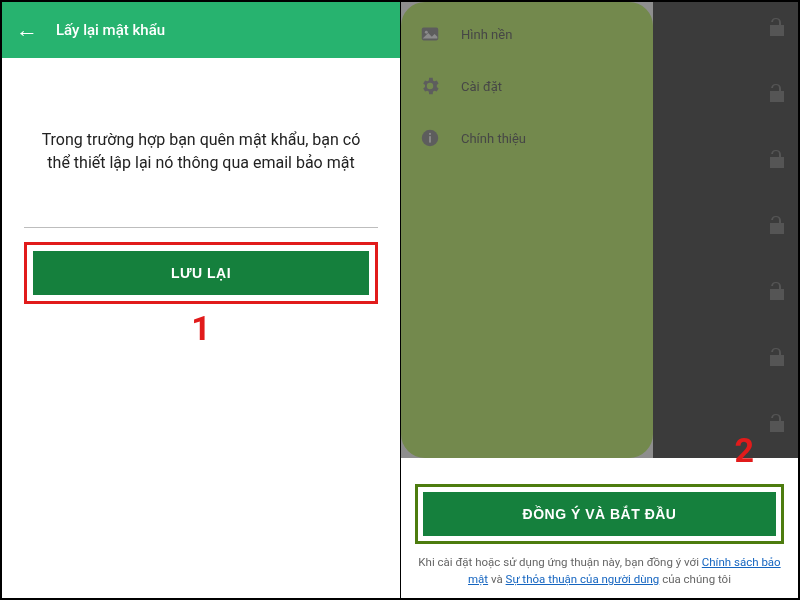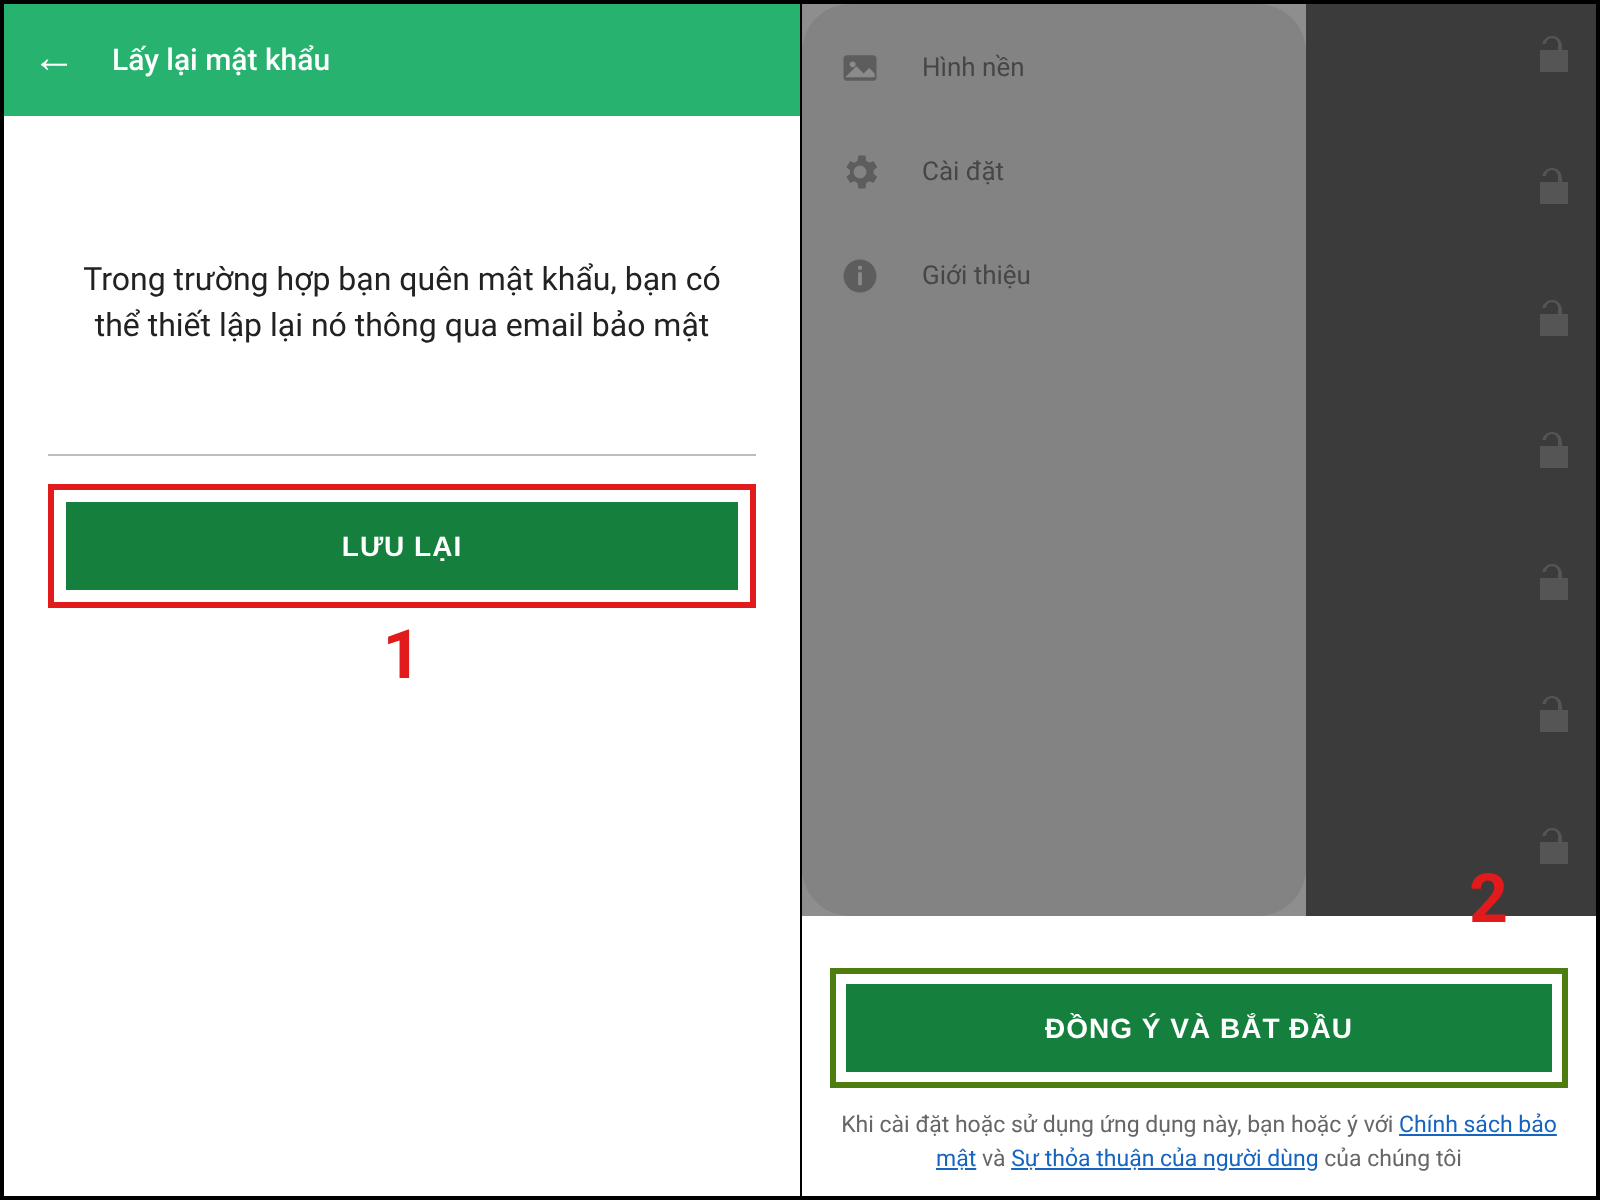--- a/index.html
+++ b/index.html
@@ -70,21 +70,21 @@
 
   
   .right-top {
     position: relative;
     height: 456px;
     display: flex;
     overflow: hidden;
   }
   .menu-col {
     width: 252px;
-    background: #e5e5e5;
+    background: #bef264;
     padding-top: 6px;
     border-radius: 24px;
   }
   .menu-item {
     display: flex;
     align-items: center;
     gap: 20px;
     height: 52px;
     padding: 0 18px;
     font-size: 13px;
@@ -189,21 +189,21 @@
         </div>
 
         <div class="menu-item">
           <span class="icon">
             <svg viewBox="0 0 24 24" width="22" height="22" fill="#8b8b8b">
                 <circle cx="12" cy="12" r="9"></circle>
                 <rect x="11" y="10" width="2" height="7" fill="#f7f7f7"></rect>
                 <rect x="11" y="6.5" width="2" height="2" fill="#f7f7f7"></rect>
               </svg>
           </span>
-          <span>Giới thiệu</span>
+          <span>Chính thiệu</span>
         </div>
 
       </div>
       <div class="lock-col">
         <span class="lock-icon" style="top:14px">
           <svg viewBox="0 0 24 24" width="24" height="24" fill="#777">
               <path d="M17 9V7a5 5 0 00-9.9-1H9a3 3 0 016 0v3H6v11h14V9z"></path>
             </svg>
         </span>
         <span class="lock-icon" style="top:80px">
@@ -239,18 +239,18 @@
       </div>
       <div class="dim-overlay"></div>
     </div>
 
     <div class="right-bottom">
       <div class="step-num-2">2</div>
       <div class="hl-box2">
         <button class="green-btn">ĐỒNG Ý VÀ BẮT ĐẦU</button>
       </div>
       <div class="agree-text">
-        <span>Khi cài đặt hoặc sử dụng ứng dụng này, bạn hoặc ý với </span><span class="link">Chính sách bảo mật</span><span> và </span><span class="link">Sự thỏa thuận của người dùng</span><span> của chúng tôi</span>
+        <span>Khi cài đặt hoặc sử dụng ứng thuận này, bạn đồng ý với </span><span class="link">Chính sách bảo mật</span><span> và </span><span class="link">Sự thỏa thuận của người dùng</span><span> của chúng tôi</span>
       </div>
     </div>
   </div>
 
 </div>
 
 </body></html>

